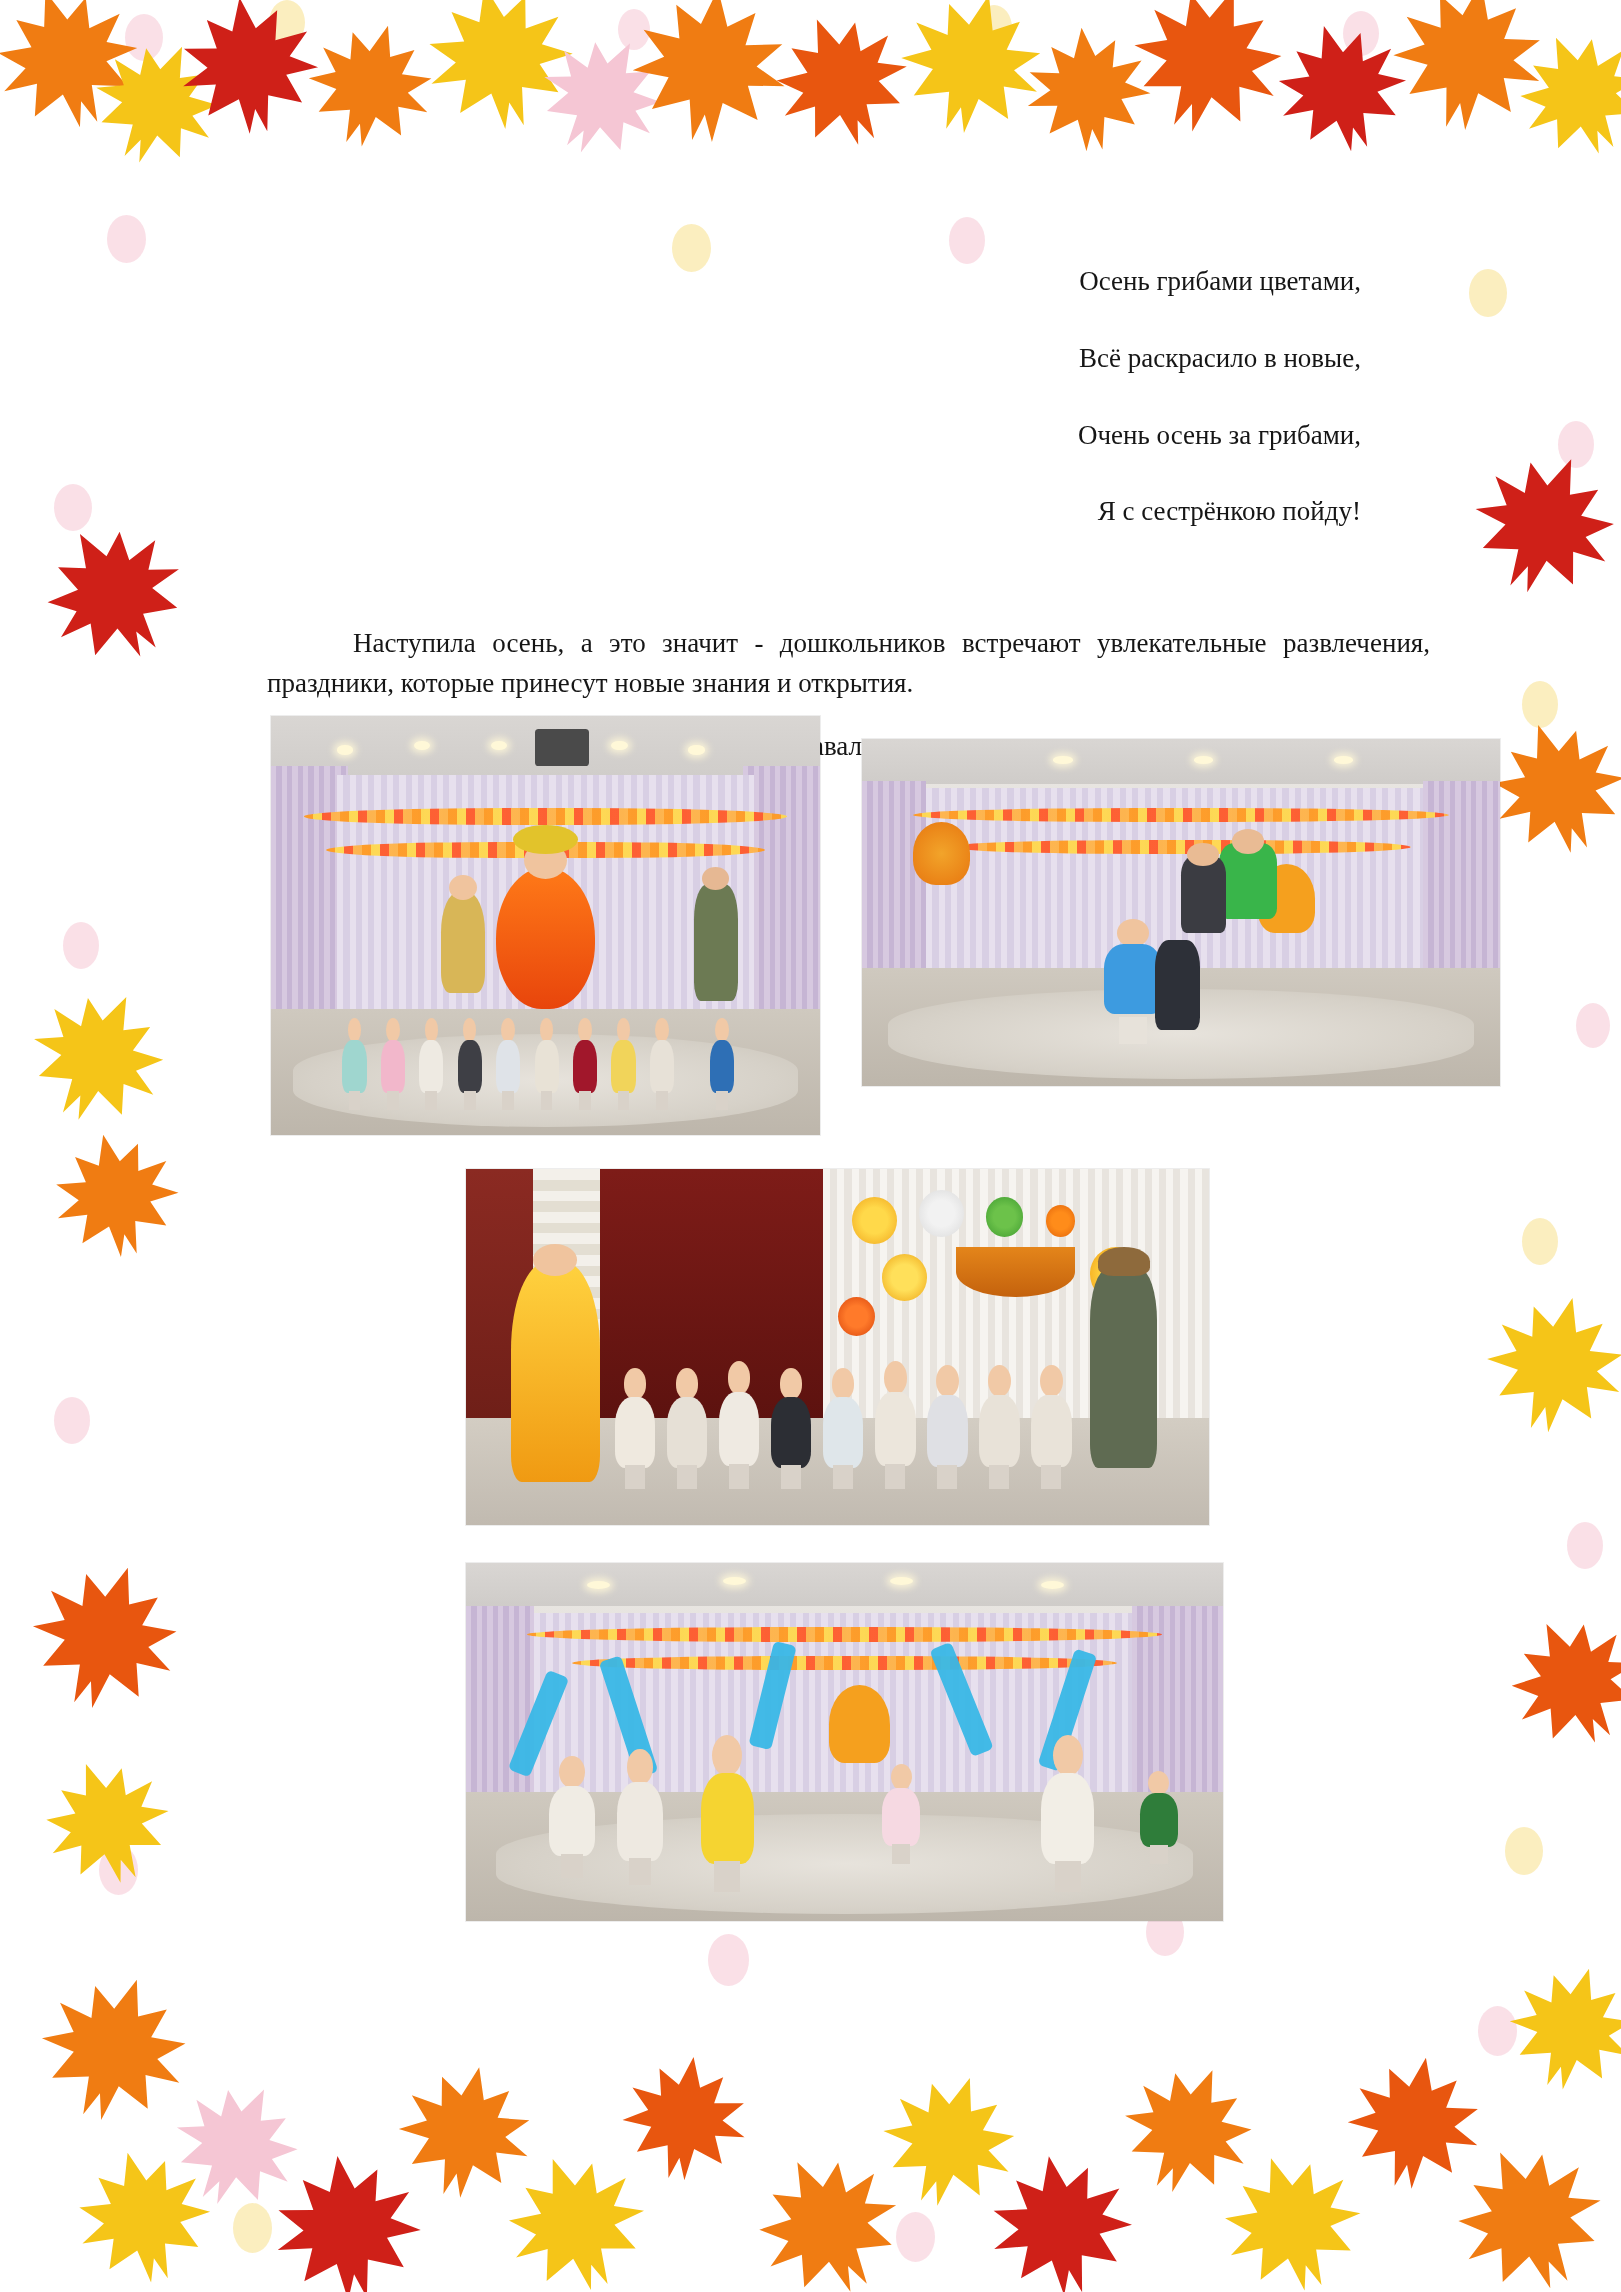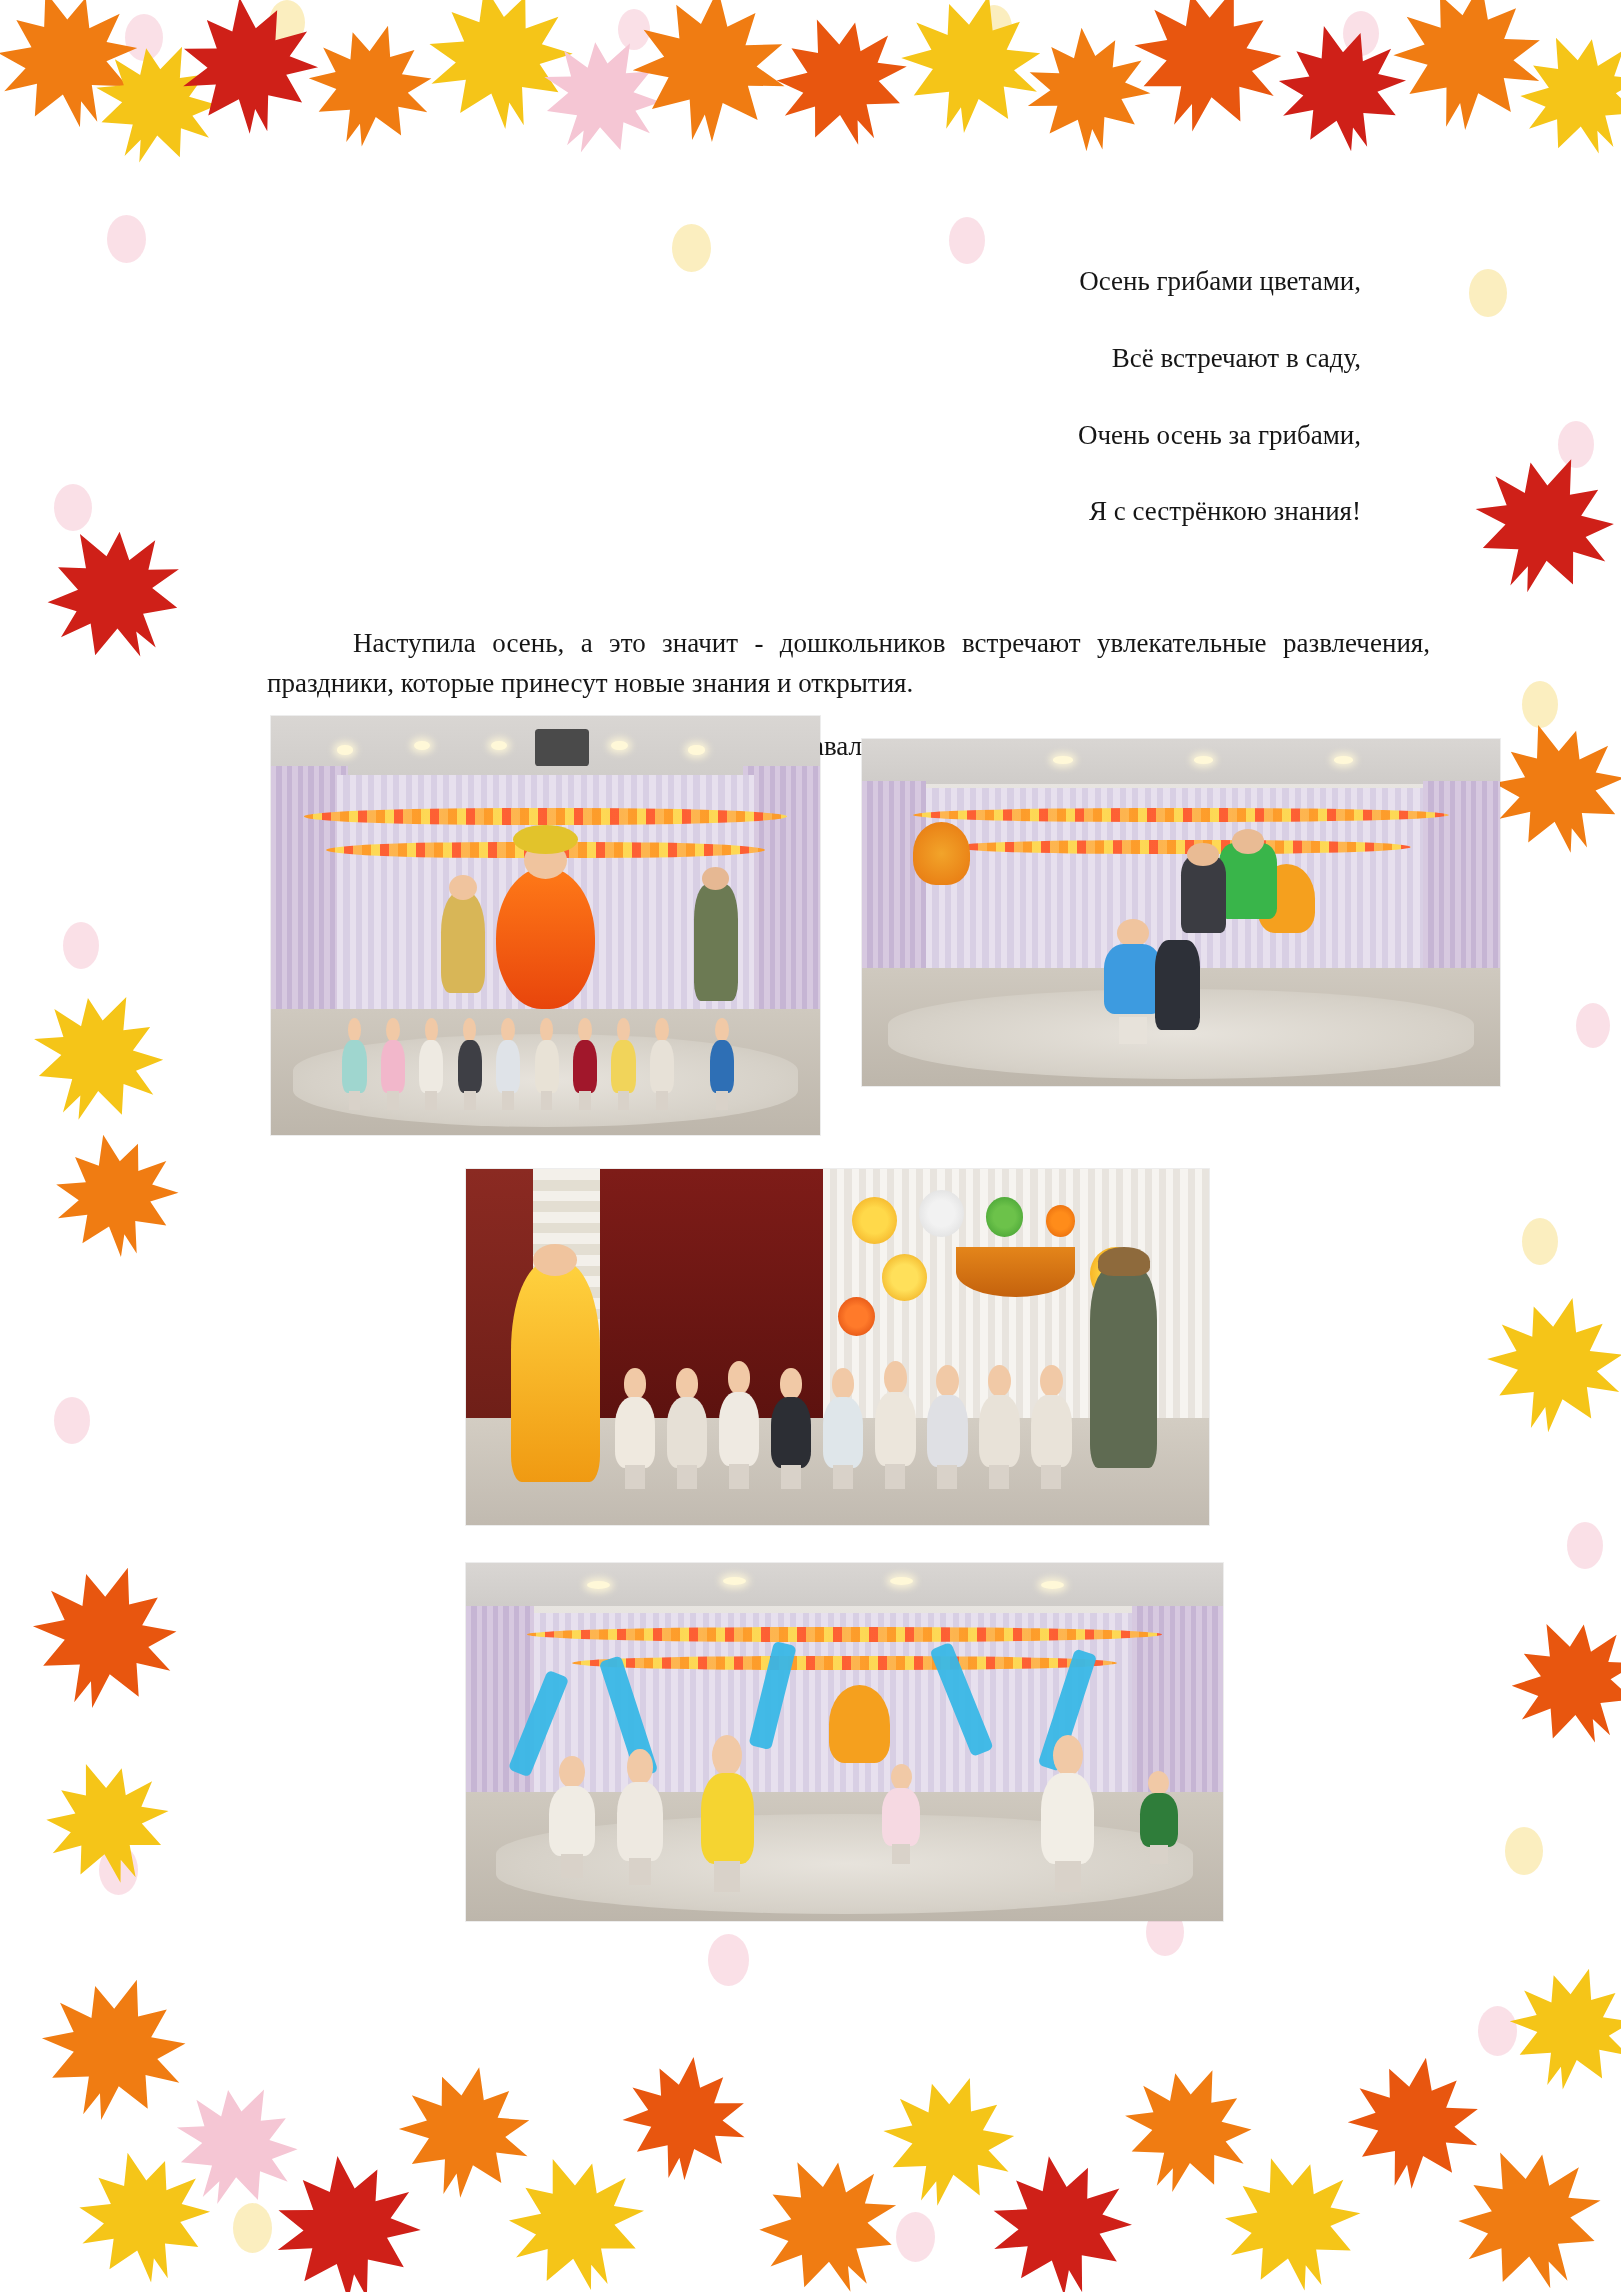--- a/index.html
+++ b/index.html
@@ -340,23 +340,23 @@
       <svg width="134" height="134" viewBox="0 0 100 100">
           <path fill="#f5c518" d="M50 4 58 26 74 16 70 36 92 33 78 48 96 58 74 60 82 80 60 72 56 96 50 80 44 96 40 72 18 80 26 60 4 58 22 48 8 33 30 36 26 16 42 26z"></path>
         </svg>
     </div>
   </div>
 
   <div class="content">
 
     <div class="poem">
       <div>Осень грибами цветами,</div>
-      <div>Всё встречают в саду,</div>
+      <div>Всё раскрасило в новые,</div>
       <div>Очень осень за грибами,</div>
-      <div>Я с сестрёнкою знания!</div>
+      <div>Я с сестрёнкою пойду!</div>
     </div>
 
     <p class="intro">Наступила осень, а это значит - дошкольников встречают увлекательные развлечения, праздники, которые принесут новые знания и открытия.</p>
 
     <div class="subtitle">«Осенний карнавал»</div>
   </div>
 
   <div class="photos">
 
     <div class="photo" style="left:271px; top:716px; width:549px; height:419px;">

